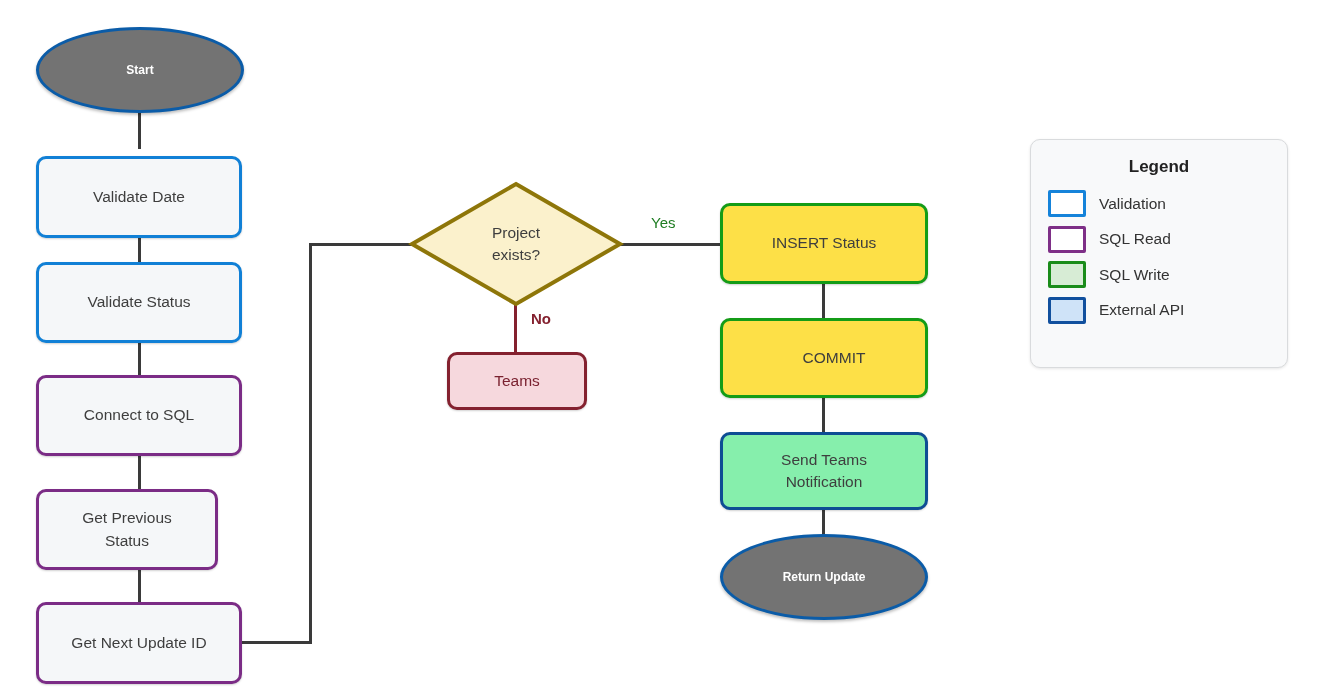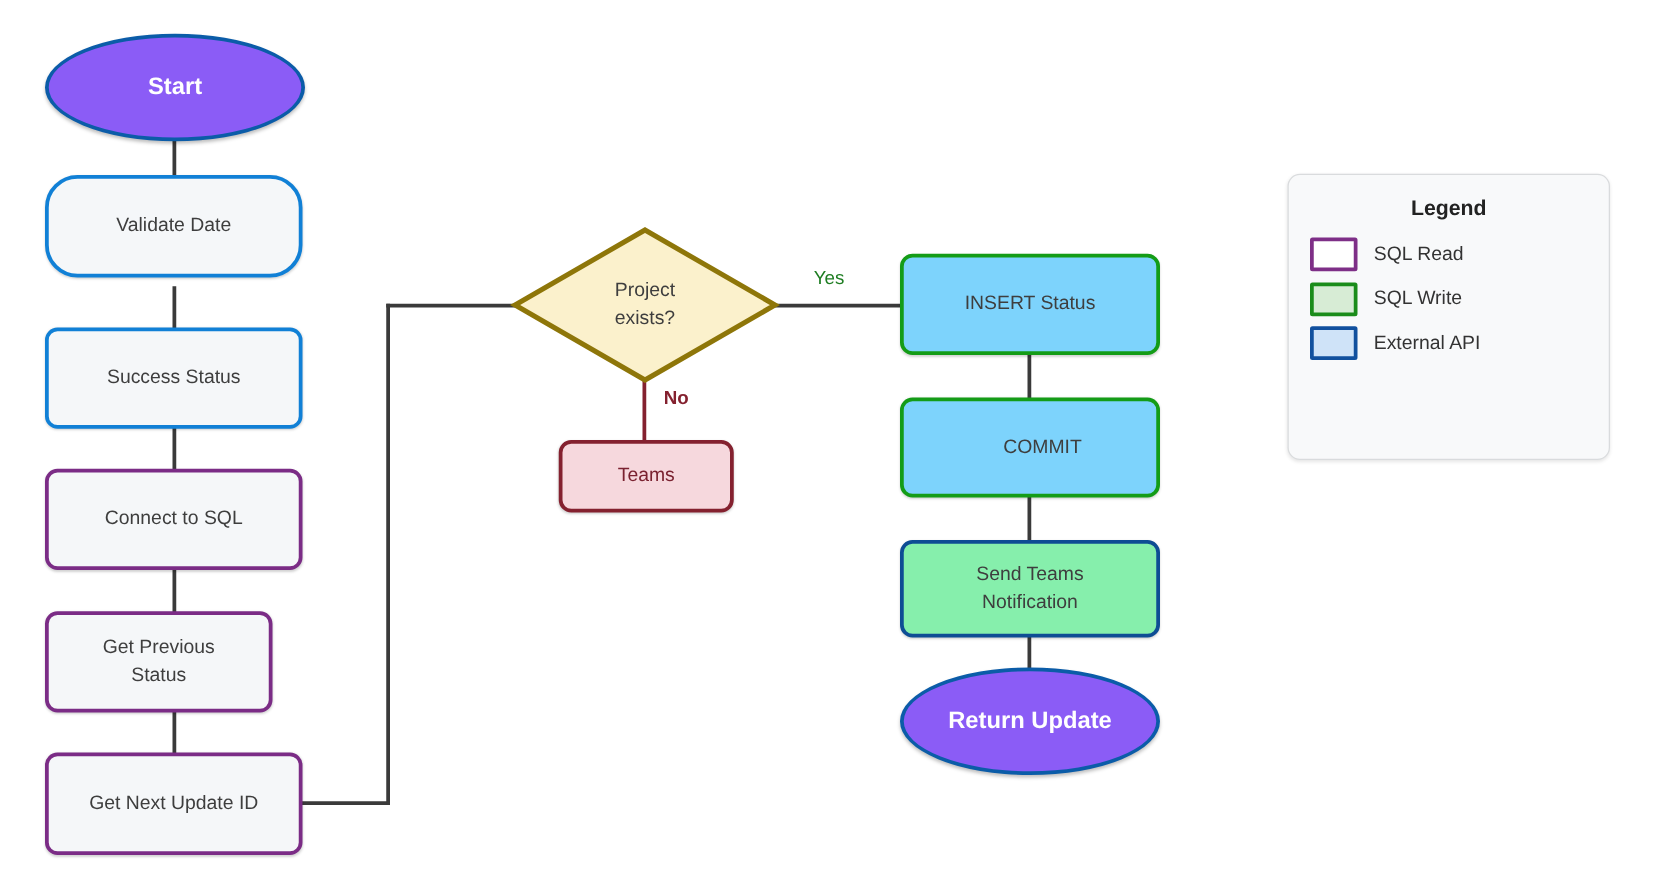--- a/index.html
+++ b/index.html
@@ -15,34 +15,34 @@
     position:absolute;box-sizing:border-box;
     border-radius:10px;
     display:flex;align-items:center;justify-content:center;
     text-align:center;
     font-size:15.5px;color:#3E3E3E;
     white-space:pre-line;line-height:1.45;
     box-shadow:0 1px 2px rgba(0,0,0,0.18);
   }
   .validation{background:#F5F7F9;border:3px solid #1180D6;}
   .sqlread{background:#F5F7F9;border:3px solid #7B2C86;}
-  .sqlwrite{background:#7dd3fc;border:3px solid #149C17;}
+  .sqlwrite{background:#fde047;border:3px solid #149C17;}
   .extapi{background:#86efac;border:3px solid #0E4D94;}
   .errorbox{background:#F6D8DD;border:3px solid #84212F;color:#7A2230;}
   .terminator{
     position:absolute;box-sizing:border-box;
     border-radius:50%;
-    background:#8b5cf6;border:3px solid #0B5CA8;
-    color:#ffffff;font-weight:bold;font-size:19px;
+    background:#737373;border:3px solid #0B5CA8;
+    color:#ffffff;font-weight:bold;font-size:12px;
     display:flex;align-items:center;justify-content:center;
     box-shadow:0 2px 3px rgba(0,0,0,0.25);
   }
   
   .p-start{left:36px;top:27px;width:208px;height:86px;}
-  .p-vdate{left:36px;top:140px;width:206px;height:82px;border-radius:26px;}
+  .p-vdate{left:36px;top:156px;width:206px;height:82px;}
   .p-vstatus{left:36px;top:262px;width:206px;height:81px;}
   .p-csql{left:36px;top:375px;width:206px;height:81px;}
   .p-gprev{left:36px;top:489px;width:182px;height:81px;}
   .p-gnext{left:36px;top:602px;width:206px;height:82px;}
   .p-insert{left:720px;top:203px;width:208px;height:81px;}
   .p-commit{left:720px;top:318px;width:208px;height:80px;padding-left:20px;}
   .p-teams{left:720px;top:432px;width:208px;height:78px;}
   .p-return{left:720px;top:534px;width:208px;height:86px;}
   .p-error{left:447px;top:352px;width:140px;height:58px;}
   
@@ -101,21 +101,21 @@
   <div class="vline noline" style="left:514px;top:301px;height:52px;"></div>
   <div class="edge-label yes-label">Yes</div>
   <div class="edge-label no-label">No</div>
 
   <div class="vline" style="left:822px;top:283px;height:36px;"></div>
   <div class="vline" style="left:822px;top:397px;height:36px;"></div>
   <div class="vline" style="left:822px;top:509px;height:27px;"></div>
 
   <div class="terminator p-start">Start</div>
   <div class="node validation p-vdate">Validate Date</div>
-  <div class="node validation p-vstatus">Success Status</div>
+  <div class="node validation p-vstatus">Validate Status</div>
   <div class="node sqlread p-csql">Connect to SQL</div>
   <div class="node sqlread p-gprev">Get Previous
 Status</div>
   <div class="node sqlread p-gnext">Get Next Update ID</div>
 
   <svg class="diamond-svg" viewBox="0 0 216 128">
     <polygon points="108,4 212,64 108,124 4,64" fill="#FBF1CC" stroke="#8E7609" stroke-width="4"></polygon>
   </svg>
   <div class="diamond-label">Project
 exists?</div>
@@ -124,20 +124,24 @@
   <div class="node sqlwrite p-insert">INSERT Status</div>
   <div class="node sqlwrite p-commit">COMMIT</div>
   <div class="node extapi p-teams">Send Teams
 Notification</div>
   <div class="terminator p-return">Return Update</div>
 
   <div class="legend">
     <div class="legend-title">Legend</div>
     <div class="legend-items">
       <div class="legend-row">
+        <span class="swatch sw-validation"></span>
+        <span class="legend-label">Validation</span>
+      </div>
+      <div class="legend-row">
         <span class="swatch sw-sqlread"></span>
         <span class="legend-label">SQL Read</span>
       </div>
       <div class="legend-row">
         <span class="swatch sw-sqlwrite"></span>
         <span class="legend-label">SQL Write</span>
       </div>
       <div class="legend-row">
         <span class="swatch sw-extapi"></span>
         <span class="legend-label">External API</span>

